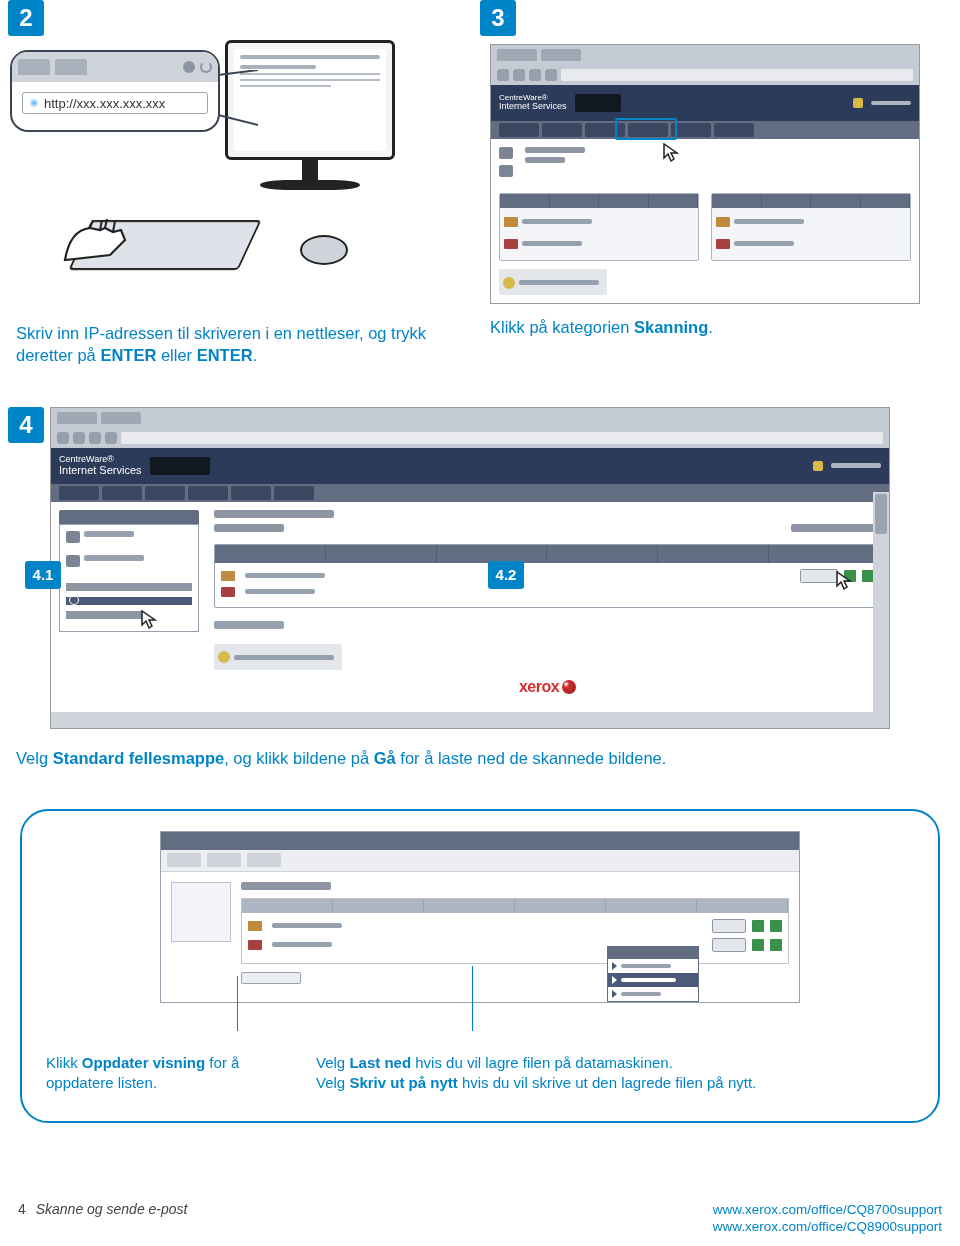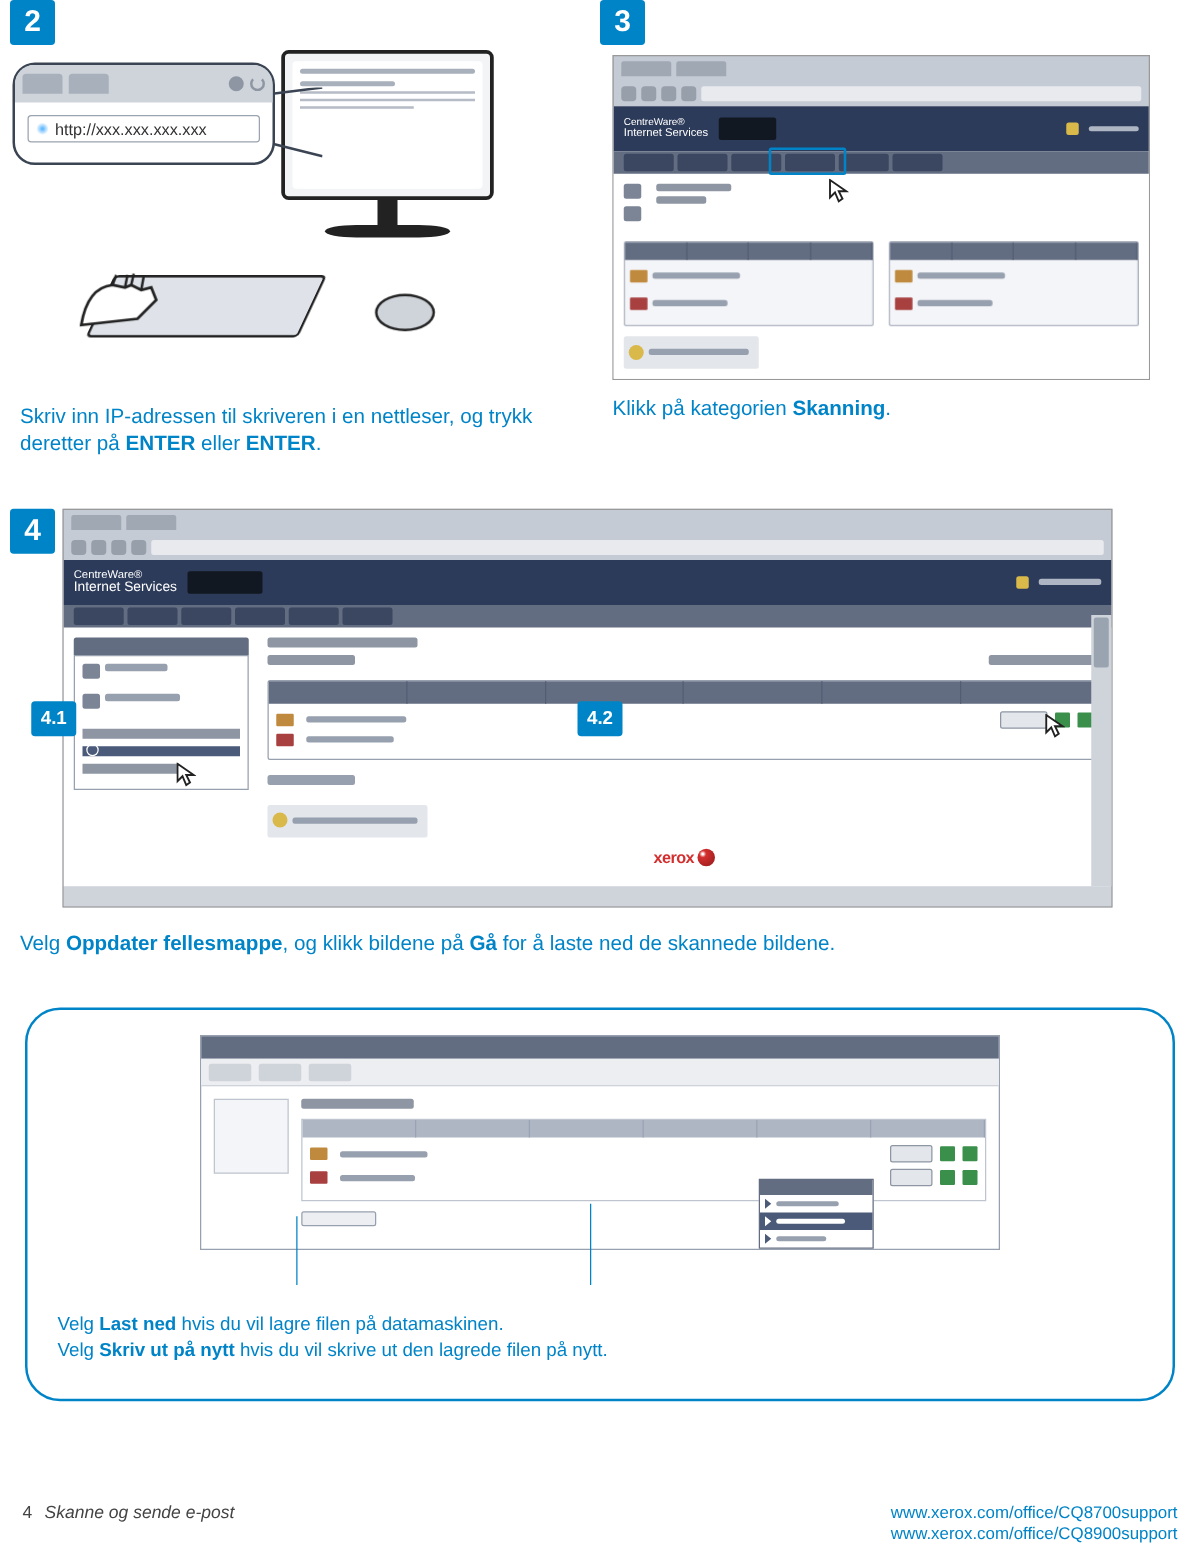--- a/index.html
+++ b/index.html
@@ -238,32 +238,32 @@
   }
   .panel4-header { height: 18px; background: #636d82; display: flex; }
   .panel4-header .col { flex: 1; border-right: 1px solid #535d72; }
   .panel4-body { padding: 6px; }
   .prow { display: flex; align-items: center; gap: 6px; margin-bottom: 4px; }
   .xerox-logo {
     text-align: center;
     padding: 8px;
     color: #d32f2f;
     font-weight: bold;
-    font-size: 13px;
+    font-size: 16px;
     letter-spacing: -0.5px;
   }
   .xerox-logo .ball {
     display: inline-block; width: 14px; height: 14px;
     border-radius: 50%;
     background: radial-gradient(circle at 30% 30%, #fff 4%, #d32f2f 20%, #a31f1f 80%);
     vertical-align: middle;
     margin-left: 3px;
   }
   .sub41 { position: absolute; left: 25px; top: 154px; z-index: 5; }
-  .sub42 { position: absolute; left: 462px; top: 154px; z-index: 5; text-align: center; }
+  .sub42 { position: absolute; left: 488px; top: 154px; z-index: 5; text-align: center; }
   .scrollbar-v { position: absolute; right: 0; top: 44px; bottom: 0; width: 16px; background: #cfd4db; }
   .scrollbar-v .thumb { width: 12px; height: 40px; background: #9aa3b0; margin: 2px auto; border-radius: 2px; }
   .scrollbar-h { height: 16px; background: #cfd4db; }
 
   .text4 { padding: 18px 16px 0 16px; }
 
   
   .detail-box {
     margin: 40px 20px 0 20px;
     border: 2px solid #0084c8;
@@ -586,21 +586,21 @@
         <div style="clear:both"></div>
       </div>
       <div class="scrollbar-v">
           <div class="thumb"></div>
         </div>
     </div>
     <div class="scrollbar-h"></div>
   </div>
 
   <div class="text4 instruction">
-    <span>Velg </span><b>Oppdater fellesmappe</b><span>, og klikk bildene på </span><b>Gå</b><span> for å laste ned de skannede bildene.</span>
+    <span>Velg </span><b>Standard fellesmappe</b><span>, og klikk bildene på </span><b>Gå</b><span> for å laste ned de skannede bildene.</span>
   </div>
 </div>
 
 <div class="detail-box">
   <div class="mini-browser" style="position:relative;">
     <div class="mini-header"></div>
     <div class="mini-strip">
       <div class="mini-tabbtn"></div>
         <div class="mini-tabbtn"></div>
         <div class="mini-tabbtn"></div>
@@ -657,20 +657,23 @@
             <span class="thin" style="width:40px;height:4px"></span>
           </div>
       </div>
     </div>
   </div>
 
   <div class="line-callout" style="left:215px;top:165px;height:55px;"></div>
   <div class="line-callout" style="left:450px;top:155px;height:65px;"></div>
 
   <div class="detail-cols">
+    <div class="detail-left dt">
+      <span>Klikk </span><b>Oppdater visning</b><span> for å oppdatere listen.</span>
+    </div>
     <div class="detail-right dt">
       <div><span>Velg </span><b>Last ned</b><span> hvis du vil lagre filen på datamaskinen.</span></div>
       <div><span>Velg </span><b>Skriv ut på nytt</b><span> hvis du vil skrive ut den lagrede filen på nytt.</span></div>
     </div>
   </div>
 </div>
 
 <div class="footer">
   <div class="footer-left">
     <span class="pn">4</span>

